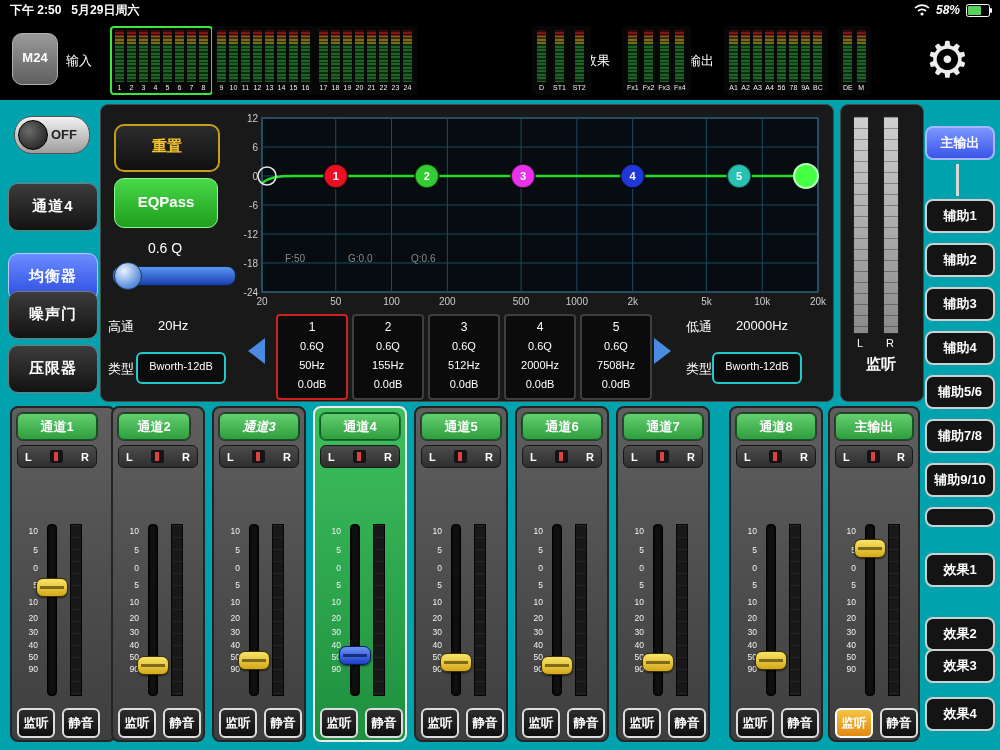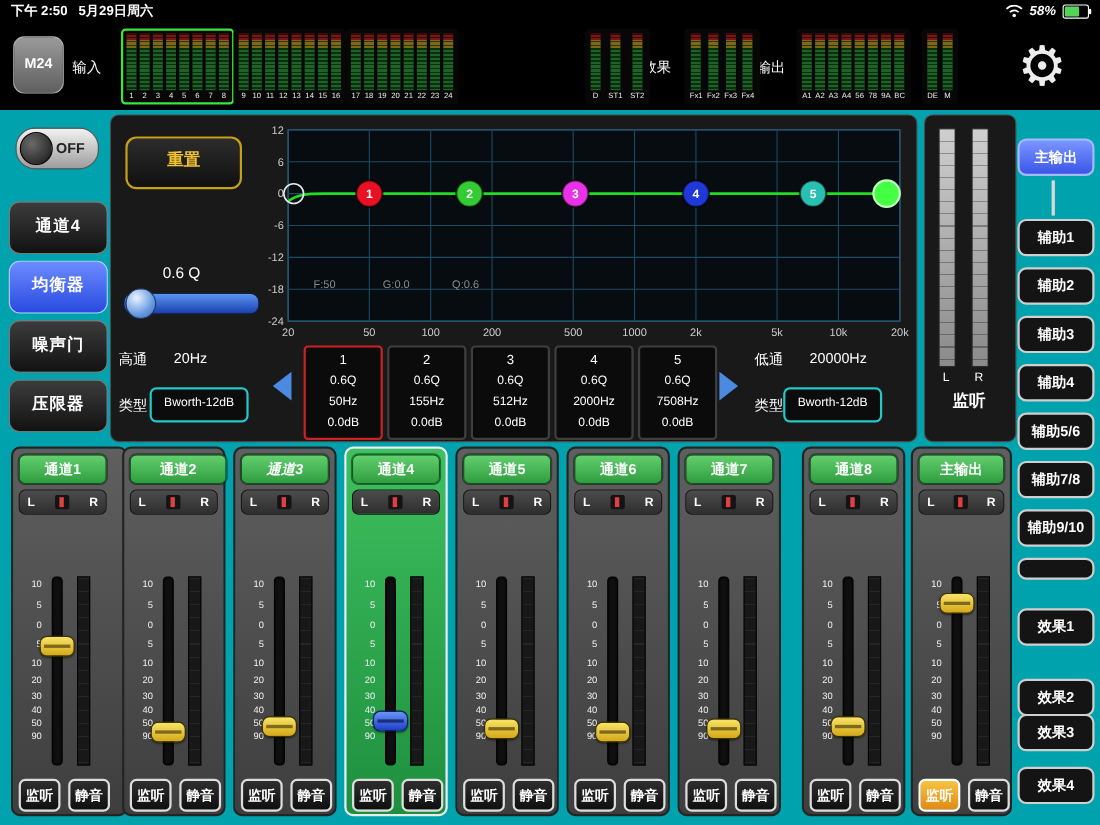--- a/index.html
+++ b/index.html
@@ -328,26 +328,27 @@
     <span id="gear"></span>
   </div>
 
   <div id="main-bg"></div>
 
   <div id="power-toggle">
     <div id="power-knob"></div>
     <span id="power-label">OFF</span>
   </div>
   <div class="side-btn" style="top:183px">通道4</div>
-  <div class="side-btn active" style="top:237px">均衡器</div>
+  <div class="side-btn active" style="top:253px">均衡器</div>
   <div class="side-btn" style="top:291px">噪声门</div>
   <div class="side-btn" style="top:345px">压限器</div>
 
   <div id="eq-panel"></div>
   <div id="reset-btn">重置</div>
+  <div id="eqpass-btn">EQPass</div>
   <div id="q-label">0.6 Q</div>
   <div id="q-slider">
     <div id="q-track"></div>
     <div id="q-knob"></div>
   </div>
   <svg id="eq-graph" width="590" height="200">
       <rect x="24" y="6" width="556" height="174" fill="#070c10" stroke="#4a90b8" stroke-width="1"></rect>
       <line x1="24" y1="6" x2="580" y2="6" stroke="#1c4a63" stroke-width="1"></line>
       <text x="20" y="9.5" text-anchor="end" fill="#cccccc" font-size="10">12</text>
       <line x1="24" y1="35" x2="580" y2="35" stroke="#1c4a63" stroke-width="1"></line>
@@ -485,21 +486,21 @@
         <span class="scale-num" style="left: 4px; top: 232px;">40</span>
         <span class="scale-num" style="left: 4px; top: 244px;">50</span>
         <span class="scale-num" style="left: 4px; top: 256px;">90</span>
         <div class="fader-track"></div>
         <div class="fader-knob" style="top: 170px;"></div>
         <div class="strip-meter"></div>
         <div class="strip-btn mon">监听</div>
         <div class="strip-btn mute">静音</div>
       </div>
       <div class="strip" style="left: 111px; width: 94px;">
-        <div class="strip-name" style="width: 88px;">通道2</div>
+        <div class="strip-name" style="width: 72px;">通道2</div>
         <div class="pan" style="width: 80px;">
           <span>L</span>
           <div class="pan-led"></div>
           <span>R</span>
         </div>
         <span class="scale-num" style="left: 4px; top: 118px;">10</span>
         <span class="scale-num" style="left: 4px; top: 137px;">5</span>
         <span class="scale-num" style="left: 4px; top: 155px;">0</span>
         <span class="scale-num" style="left: 4px; top: 172px;">5</span>
         <span class="scale-num" style="left: 4px; top: 189px;">10</span>

